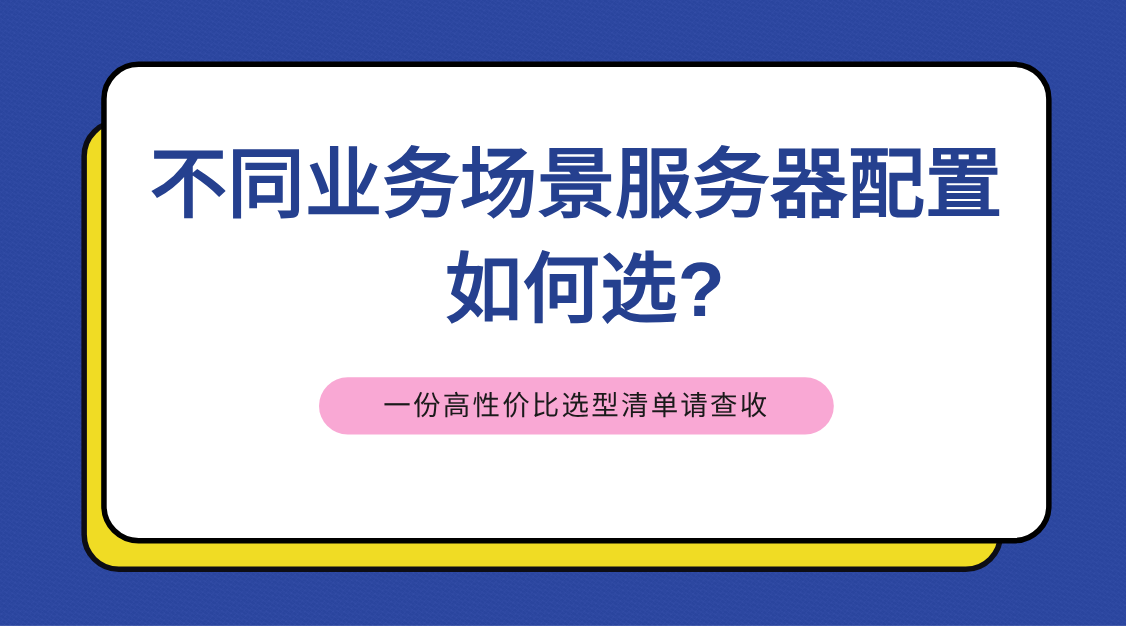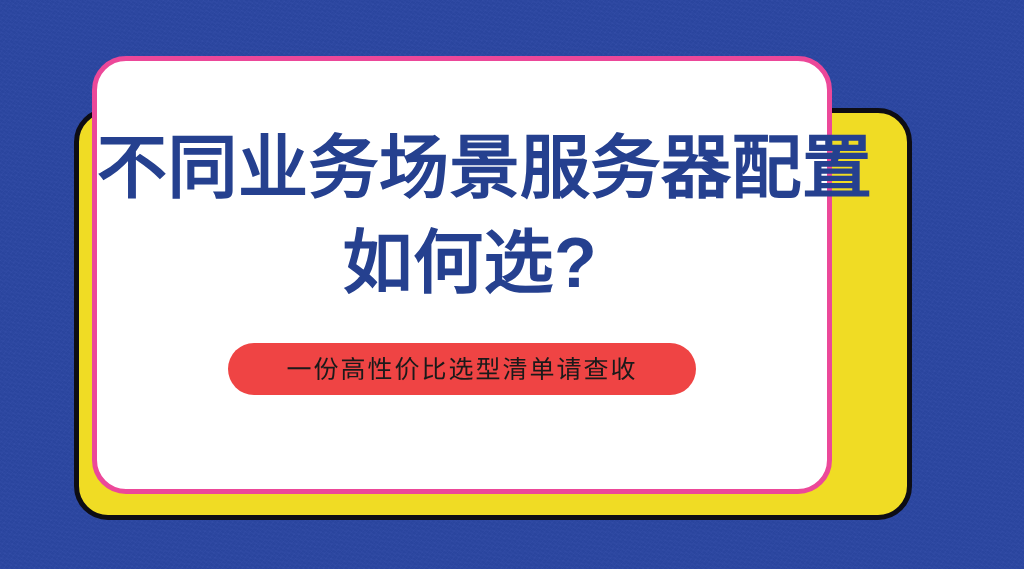--- a/index.html
+++ b/index.html
@@ -61,24 +61,24 @@
     background-color: #f0dc24;
     border: 5px solid #0d0d14;
     border-radius: 34px;
     box-sizing: border-box;
   }
 
   #white-card {
     position: absolute;
     left: 92px;
     top: 56px;
-    width: 740px;
+    width: 864px;
     height: 438px;
     background-color: #ffffff;
-    border: 5px solid #ec4899;
+    border: 5px solid #000000;
     border-radius: 34px;
     box-sizing: border-box;
     display: flex;
     flex-direction: column;
     align-items: center;
     justify-content: flex-start;
   }
 
   #title-block {
     margin-top: 62px;
@@ -97,21 +97,21 @@
     white-space: nowrap;
   }
 
   #title-line-2 {
     margin-top: 4px;
     padding-left: 16px;
   }
 
   #subtitle-badge {
     margin-top: 34px;
-    background-color: #ef4444;
+    background-color: #f9a8d4;
     color: #1a1a1a;
     border-radius: 999px;
     padding: 11px 58px;
     font-size: 25px;
     font-weight: normal;
     letter-spacing: 2px;
     line-height: 1.2;
     white-space: nowrap;
   }
 </style>

